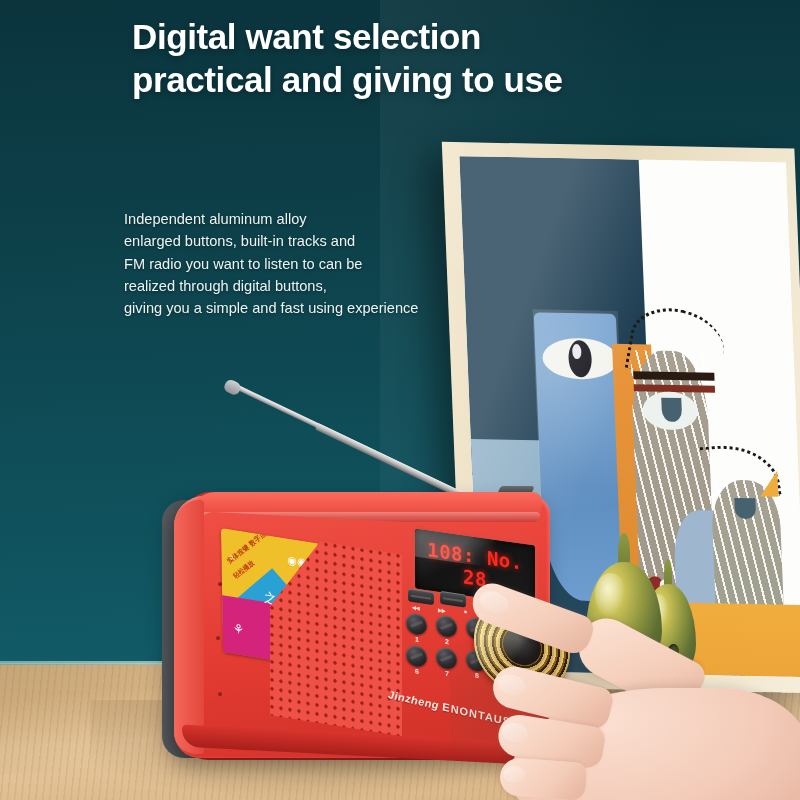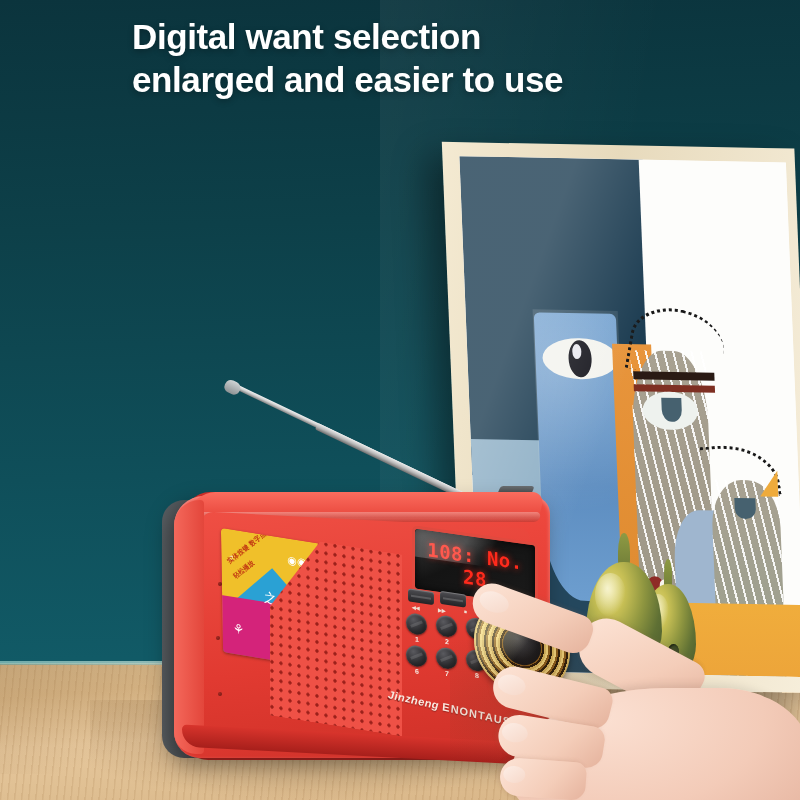--- a/index.html
+++ b/index.html
@@ -394,17 +394,24 @@
     <div class="fing f-ring">
       <div class="nail" style="left:3px;top:9px;width:26px;height:19px;"></div>
     </div>
     <div class="fing f-pink">
       <div class="nail" style="left:3px;top:8px;width:22px;height:17px;"></div>
     </div>
   </div>
 
   <div id="headline">
     <div>Digital want selection</div>
-    <div>enlarged and easier to use</div>
-  </div>
-
+    <div>practical and giving to use</div>
+  </div>
+
+  <div id="subcopy">
+    <div>Independent aluminum alloy</div>
+    <div>enlarged buttons, built-in tracks and</div>
+    <div>FM radio you want to listen to can be</div>
+    <div>realized through digital buttons,</div>
+    <div>giving you a simple and fast using experience</div>
+  </div>
 
 </div>
 
 </body></html>

